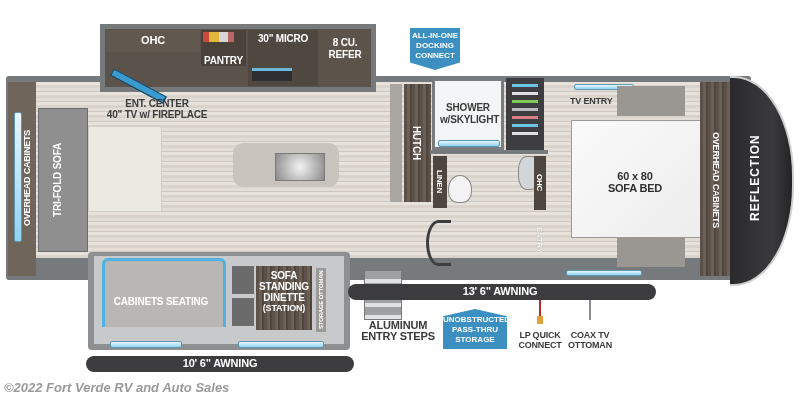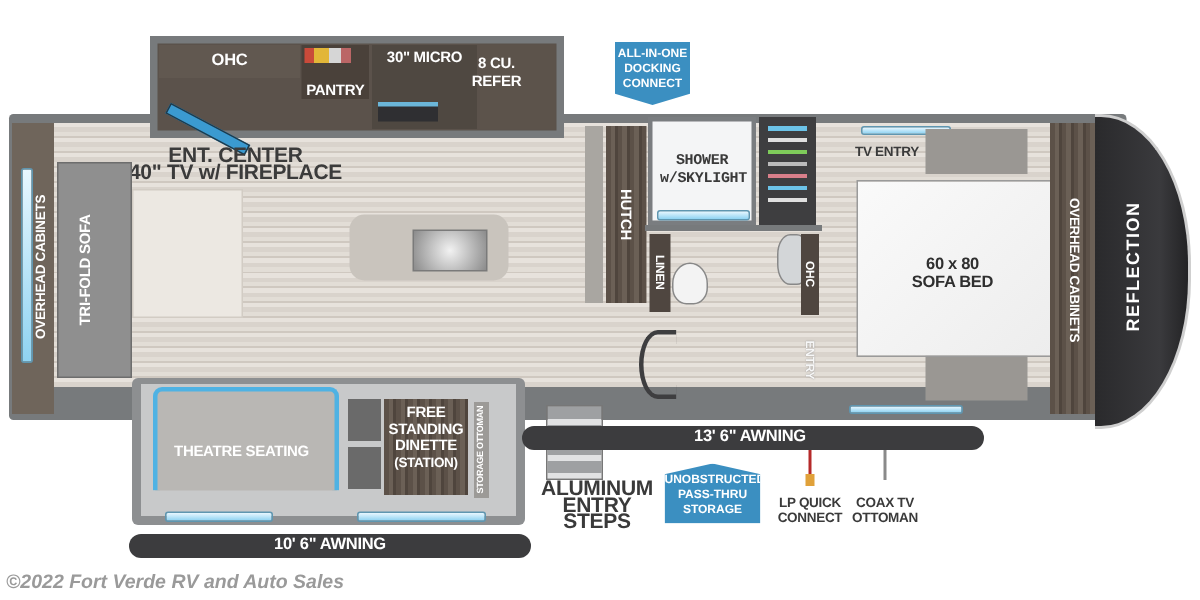--- a/index.html
+++ b/index.html
@@ -35,23 +35,23 @@
 
 <div class="abs" style="left:201px;top:30px;width:45px;height:36px;background:#4a413a;"></div>
 <div class="abs" style="left:203px;top:32px;width:41px;height:10px;background:linear-gradient(90deg,#c94a3a 0 15%,#e2b638 15% 40%,#d6d6d6 40% 60%,#b66 60% 75%,#4a413a 75%);"></div>
 <div class="lbl white" style="left:201px;top:55px;width:45px;font-size:10px;text-align:center;">PANTRY</div>
 
 <div class="abs" style="left:248px;top:30px;width:70px;height:56px;background:#4f4841;"></div>
 <div class="lbl white" style="left:248px;top:33px;width:70px;font-size:10px;">30" MICRO</div>
 <div class="abs" style="left:252px;top:68px;width:40px;height:10px;background:#2f2f32;border-top:3px solid #6bb6d9;"></div>
 
 <div class="abs" style="left:320px;top:30px;width:50px;height:56px;background:#5c534b;"></div>
-<div class="lbl white" style="left:306px;top:37px;width:50px;font-size:10px;line-height:12px;"><span>8 CU. REFER</span></div>
+<div class="lbl white" style="left:320px;top:37px;width:50px;font-size:10px;line-height:12px;"><span>8 CU. REFER</span></div>
 
-<div class="lbl" style="left:82px;top:98px;width:150px;font-size:14px;line-height:11px;color:#3b3b3b;">
+<div class="lbl" style="left:82px;top:98px;width:150px;font-size:10px;line-height:11px;color:#3b3b3b;">
   <div>ENT. CENTER</div>
   <div>40" TV w/ FIREPLACE</div>
 </div>
 
 <div class="abs cab" style="left:8px;top:82px;width:28px;height:194px;background:#6f655b;"></div>
 <div class="abs glow" style="left:14px;top:112px;width:6px;height:128px;"></div>
 <div class="lbl white vert-up" style="left:22px;top:118px;height:120px;font-size:9px;">OVERHEAD CABINETS</div>
 
 <div class="abs" style="left:38px;top:108px;width:48px;height:142px;background:#8f8f8f;border:1px solid #6d6d6d;"></div>
 <div class="lbl white vert-up" style="left:52px;top:140px;height:80px;font-size:10px;">TRI-FOLD SOFA</div>
@@ -60,21 +60,21 @@
 
 <div class="abs" style="left:233px;top:143px;width:106px;height:44px;background:#c9c4bd;border-radius:10px;"></div>
 <div class="abs" style="left:275px;top:153px;width:48px;height:26px;background:radial-gradient(circle,#f2f2f2,#8b8b8b);border:1px solid #7a7a7a;"></div>
 
 <div class="abs" style="left:390px;top:84px;width:12px;height:118px;background:#a9a6a1;"></div>
 <div class="abs wood" style="left:404px;top:84px;width:27px;height:118px;"></div>
 <div class="lbl white vert" style="left:411px;top:118px;height:50px;font-size:10px;">HUTCH</div>
 
 <div class="abs" style="left:432px;top:78px;width:72px;height:72px;background:#f4f5f6;border:3px solid #7a7d80;box-sizing:border-box;"></div>
 <div class="abs glow" style="left:438px;top:140px;width:60px;height:5px;"></div>
-<div class="lbl" style="left:440px;top:102px;width:56px;font-size:10px;line-height:12px;font-family:Liberation Mono, monospace;">SHOWER w/SKYLIGHT</div>
+<div class="lbl" style="left:440px;top:102px;width:56px;font-size:10px;line-height:12px;">SHOWER w/SKYLIGHT</div>
 
 <div class="abs" style="left:506px;top:78px;width:38px;height:72px;background:#3e3e40;"></div>
 <div class="abs" style="left:512px;top:84px;width:26px;height:56px;background:repeating-linear-gradient(180deg,#6cc3e8 0 3px,#3e3e40 3px 8px,#e0e0e0 8px 11px,#3e3e40 11px 16px,#7ecb5a 16px 19px,#3e3e40 19px 24px,#bbb 24px 27px,#3e3e40 27px 32px,#d97f8a 32px 35px,#3e3e40 35px 40px);"></div>
 
 <div class="abs wall" style="left:430px;top:150px;width:118px;height:4px;"></div>
 <div class="abs cab" style="left:433px;top:156px;width:14px;height:52px;"></div>
 <div class="lbl white vert" style="left:434px;top:162px;height:40px;font-size:8px;">LINEN</div>
 <div class="abs" style="left:448px;top:175px;width:22px;height:26px;background:#f3f3f3;border:1px solid #888;border-radius:50% 50% 40% 40%;"></div>
 <div class="abs" style="left:518px;top:156px;width:20px;height:32px;background:#d3d6d8;border:1px solid #888;border-radius:40%;"></div>
 <div class="abs cab" style="left:534px;top:156px;width:12px;height:54px;"></div>
@@ -94,36 +94,36 @@
 <div class="abs glow" style="left:566px;top:270px;width:74px;height:4px;"></div>
 <div class="abs wood" style="left:700px;top:82px;width:30px;height:194px;"></div>
 <div class="lbl white vert" style="left:710px;top:120px;height:120px;font-size:9px;">OVERHEAD CABINETS</div>
 
 <div class="abs" style="left:730px;top:76px;width:62px;height:206px;background:linear-gradient(90deg,#2a2a2c,#3a3a3d 70%,#232325);border-radius:0 60px 60px 0 / 0 100px 100px 0;border:2px solid #cfcfcf;border-left:none;"></div>
 <div class="lbl white vert-up" style="left:750px;top:118px;height:120px;font-size:12px;letter-spacing:1px;">REFLECTION</div>
 
 <div class="abs wall" style="left:88px;top:252px;width:262px;height:98px;background:#8d8f91;border-radius:4px;"></div>
 <div class="abs" style="left:94px;top:256px;width:250px;height:88px;background:#c8c9ca;"></div>
 <div class="abs" style="left:102px;top:258px;width:118px;height:66px;background:#b9b7b4;border:3px solid #4fb2e3;border-bottom:none;border-radius:6px 6px 0 0;"></div>
-<div class="lbl white" style="left:102px;top:296px;width:118px;font-size:10px;">THEATRE SEATING</div>
+<div class="lbl white" style="left:102px;top:296px;width:118px;font-size:10px;">CABINETS SEATING</div>
 <div class="abs glow" style="left:110px;top:341px;width:70px;height:5px;"></div>
 <div class="abs glow" style="left:238px;top:341px;width:84px;height:5px;"></div>
 <div class="abs" style="left:232px;top:266px;width:22px;height:64px;background:repeating-linear-gradient(180deg,#6a6a6a 0 28px,#c8c9ca 28px 32px);"></div>
 <div class="abs wood" style="left:256px;top:266px;width:56px;height:64px;"></div>
 <div class="lbl white" style="left:256px;top:270px;width:56px;font-size:10px;line-height:11px;">
-  <div>FREE STANDING DINETTE</div>
+  <div>SOFA STANDING DINETTE</div>
   <div style="font-size:9px;">(STATION)</div>
 </div>
 <div class="lbl white vert-up" style="left:316px;top:268px;height:64px;font-size:6px;background:#9c9a97;width:10px;">STORAGE OTTOMAN</div>
 
 <div class="abs awning" style="left:86px;top:356px;width:268px;height:16px;"></div>
 <div class="lbl white" style="left:86px;top:358px;width:268px;font-size:11px;">10' 6" AWNING</div>
 
 <div class="abs" style="left:364px;top:270px;width:36px;height:48px;background:repeating-linear-gradient(180deg,#9ea0a2 0 8px,#e1e2e3 8px 12px);border:1px solid #777;"></div>
-<div class="lbl" style="left:358px;top:320px;width:80px;font-size:14px;line-height:11px;">ALUMINUM ENTRY STEPS</div>
+<div class="lbl" style="left:358px;top:320px;width:80px;font-size:11px;line-height:11px;">ALUMINUM ENTRY STEPS</div>
 
 <div class="abs awning" style="left:348px;top:284px;width:308px;height:16px;"></div>
 <div class="lbl white" style="left:440px;top:286px;width:120px;font-size:11px;">13' 6" AWNING</div>
 
 <div class="abs badge" style="left:443px;top:309px;width:64px;height:40px;padding-top:6px;box-sizing:border-box;clip-path:polygon(0 18%,50% 0,100% 18%,100% 100%,0 100%);font-size:8px;">UNOBSTRUCTED PASS-THRU STORAGE</div>
 
 <div class="abs" style="left:539px;top:300px;width:2px;height:18px;background:#b52a2a;"></div>
 <div class="abs" style="left:537px;top:316px;width:6px;height:8px;background:#e0a13a;"></div>
 <div class="lbl" style="left:514px;top:330px;width:52px;font-size:9px;line-height:10px;">LP QUICK CONNECT</div>
 

